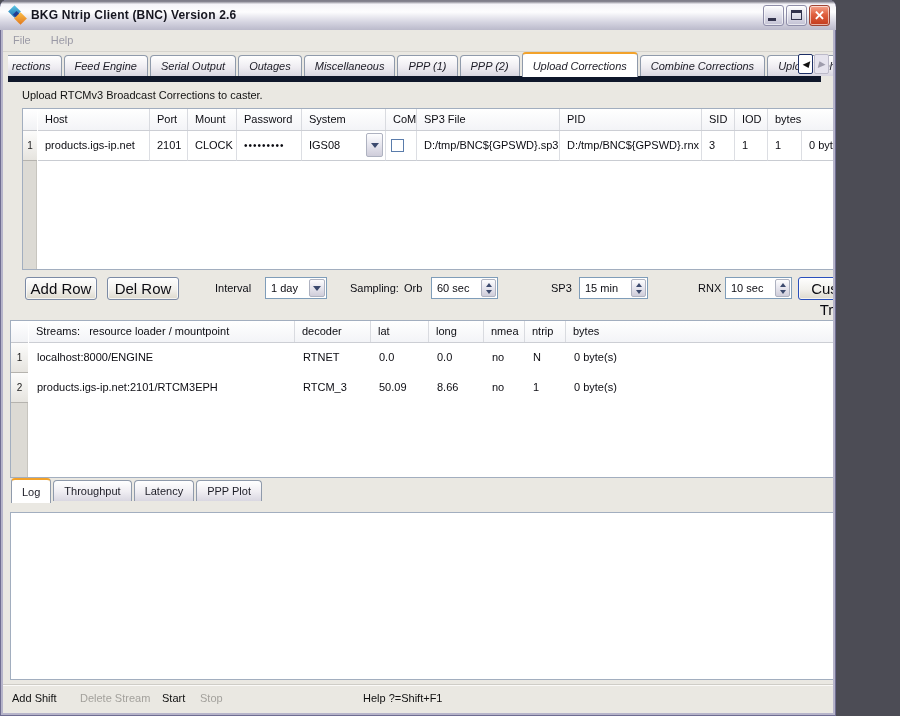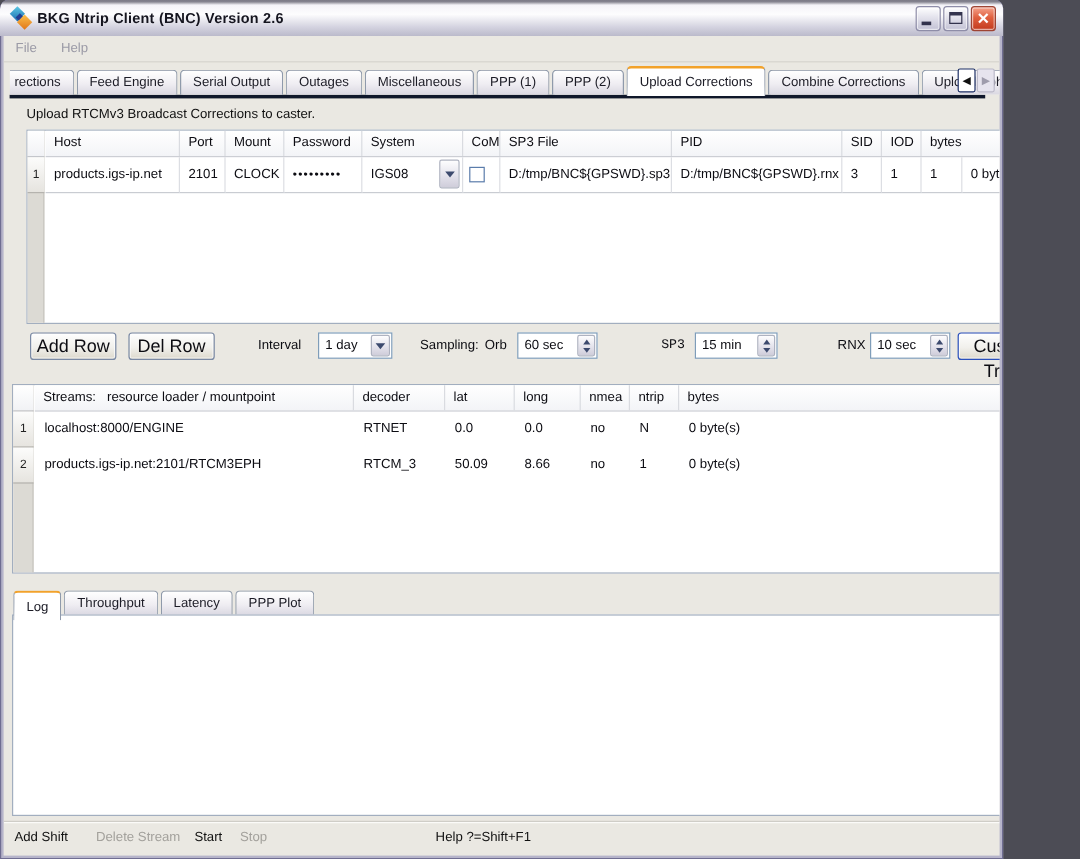--- a/index.html
+++ b/index.html
@@ -42,21 +42,21 @@
 
   
   .window-body {
     position:absolute; top:30px; left:3px; right:3px; bottom:3px;
     background:#eae8e2; overflow:hidden;
   }
   .menubar { position:absolute; top:0; left:0; right:0; height:22px; border-bottom:1px solid #d6d4ce; display:flex; align-items:center; }
   .menu-item { color:#9b9aa6; font-size:11px; padding:0 10px; line-height:21px; }
 
   
-  .tabbar { position:absolute; top:27px; left:5px; right:12px; height:25px; border-bottom:3px solid #0f172a; }
+  .tabbar { position:absolute; top:27px; left:5px; right:12px; height:25px; border-bottom:6px solid #0f172a;font-style:italic; }
   .tabs { position:absolute; left:0; bottom:0; display:flex; align-items:flex-end; }
   .tab {
     height:21px; margin-right:2px; padding:0 10px;
     font-size:11px; color:#1c1c26; line-height:20px; white-space:nowrap;
     background:linear-gradient(180deg,#ffffff,#efedf2 55%,#d9d7e1);
     border:1px solid #8f9aab; border-bottom:none; border-radius:4px 4px 0 0;
   }
   .tab.first { padding-left:4px; border-left:none; border-radius:0 4px 0 0; }
   .tab.active {
     height:25px; margin-bottom:-1px; line-height:24px;
@@ -114,21 +114,21 @@
   .stable .vhead { width:17px; }
   .stable .vh-corner { width:17px; }
   .stable .vh-cell { width:17px; }
   .s-grid { display:grid; grid-template-columns:266px 76px 58px 55px 41px 41px minmax(0,1fr); }
   .s-hrow { position:absolute; left:18px; top:0; right:0; height:22px; background:linear-gradient(180deg,#ffffff,#f3f4f7); border-bottom:1px solid #ccced4; }
   .s-hrow .hcell { white-space:pre; }
   .s-drow { position:absolute; left:18px; right:0; height:30px; }
   .scell { font-size:11px; color:#0c0c12; line-height:29px; padding-left:8px; overflow:hidden; white-space:nowrap; }
 
   
-  .btabs { position:absolute; left:8px; top:462px; height:24px; display:flex; align-items:flex-start; }
+  .btabs { position:absolute; left:8px; top:448px; height:24px; display:flex; align-items:center; }
   .log-panel { position:absolute; left:7px; top:482px; width:878px; height:168px; background:#fff; border:1px solid #a2aebf; }
 
   
   .statusbar { position:absolute; left:0; right:0; bottom:0; height:29px; border-top:1px solid #cfcdc7; box-shadow: inset 0 1px 0 #fbfaf8; }
   .sb-item { position:absolute; top:7px; font-size:11px; color:#111; white-space:nowrap; }
   .sb-item.disabled { color:#a3a19c; }
 </style>
 </head>
 <body>
 
@@ -237,21 +237,21 @@
       <div class="ctl-label" style="left:347px;">Sampling:</div>
       <div class="ctl-label" style="left:401px;">Orb</div>
       <div class="field" style="left:428px; width:67px;">
         <span class="val">60 sec</span>
         <div class="sbtn">
           <div class="tri-up-s"></div>
           <div class="tri-down-s"></div>
         </div>
       </div>
 
-      <div class="ctl-label" style="left:548px;font-family:Liberation Mono, monospace;">SP3</div>
+      <div class="ctl-label" style="left:548px;">SP3</div>
       <div class="field" style="left:576px; width:69px;">
         <span class="val">15 min</span>
         <div class="sbtn">
           <div class="tri-up-s"></div>
           <div class="tri-down-s"></div>
         </div>
       </div>
 
       <div class="ctl-label" style="left:695px;">RNX</div>
       <div class="field" style="left:722px; width:67px;">

